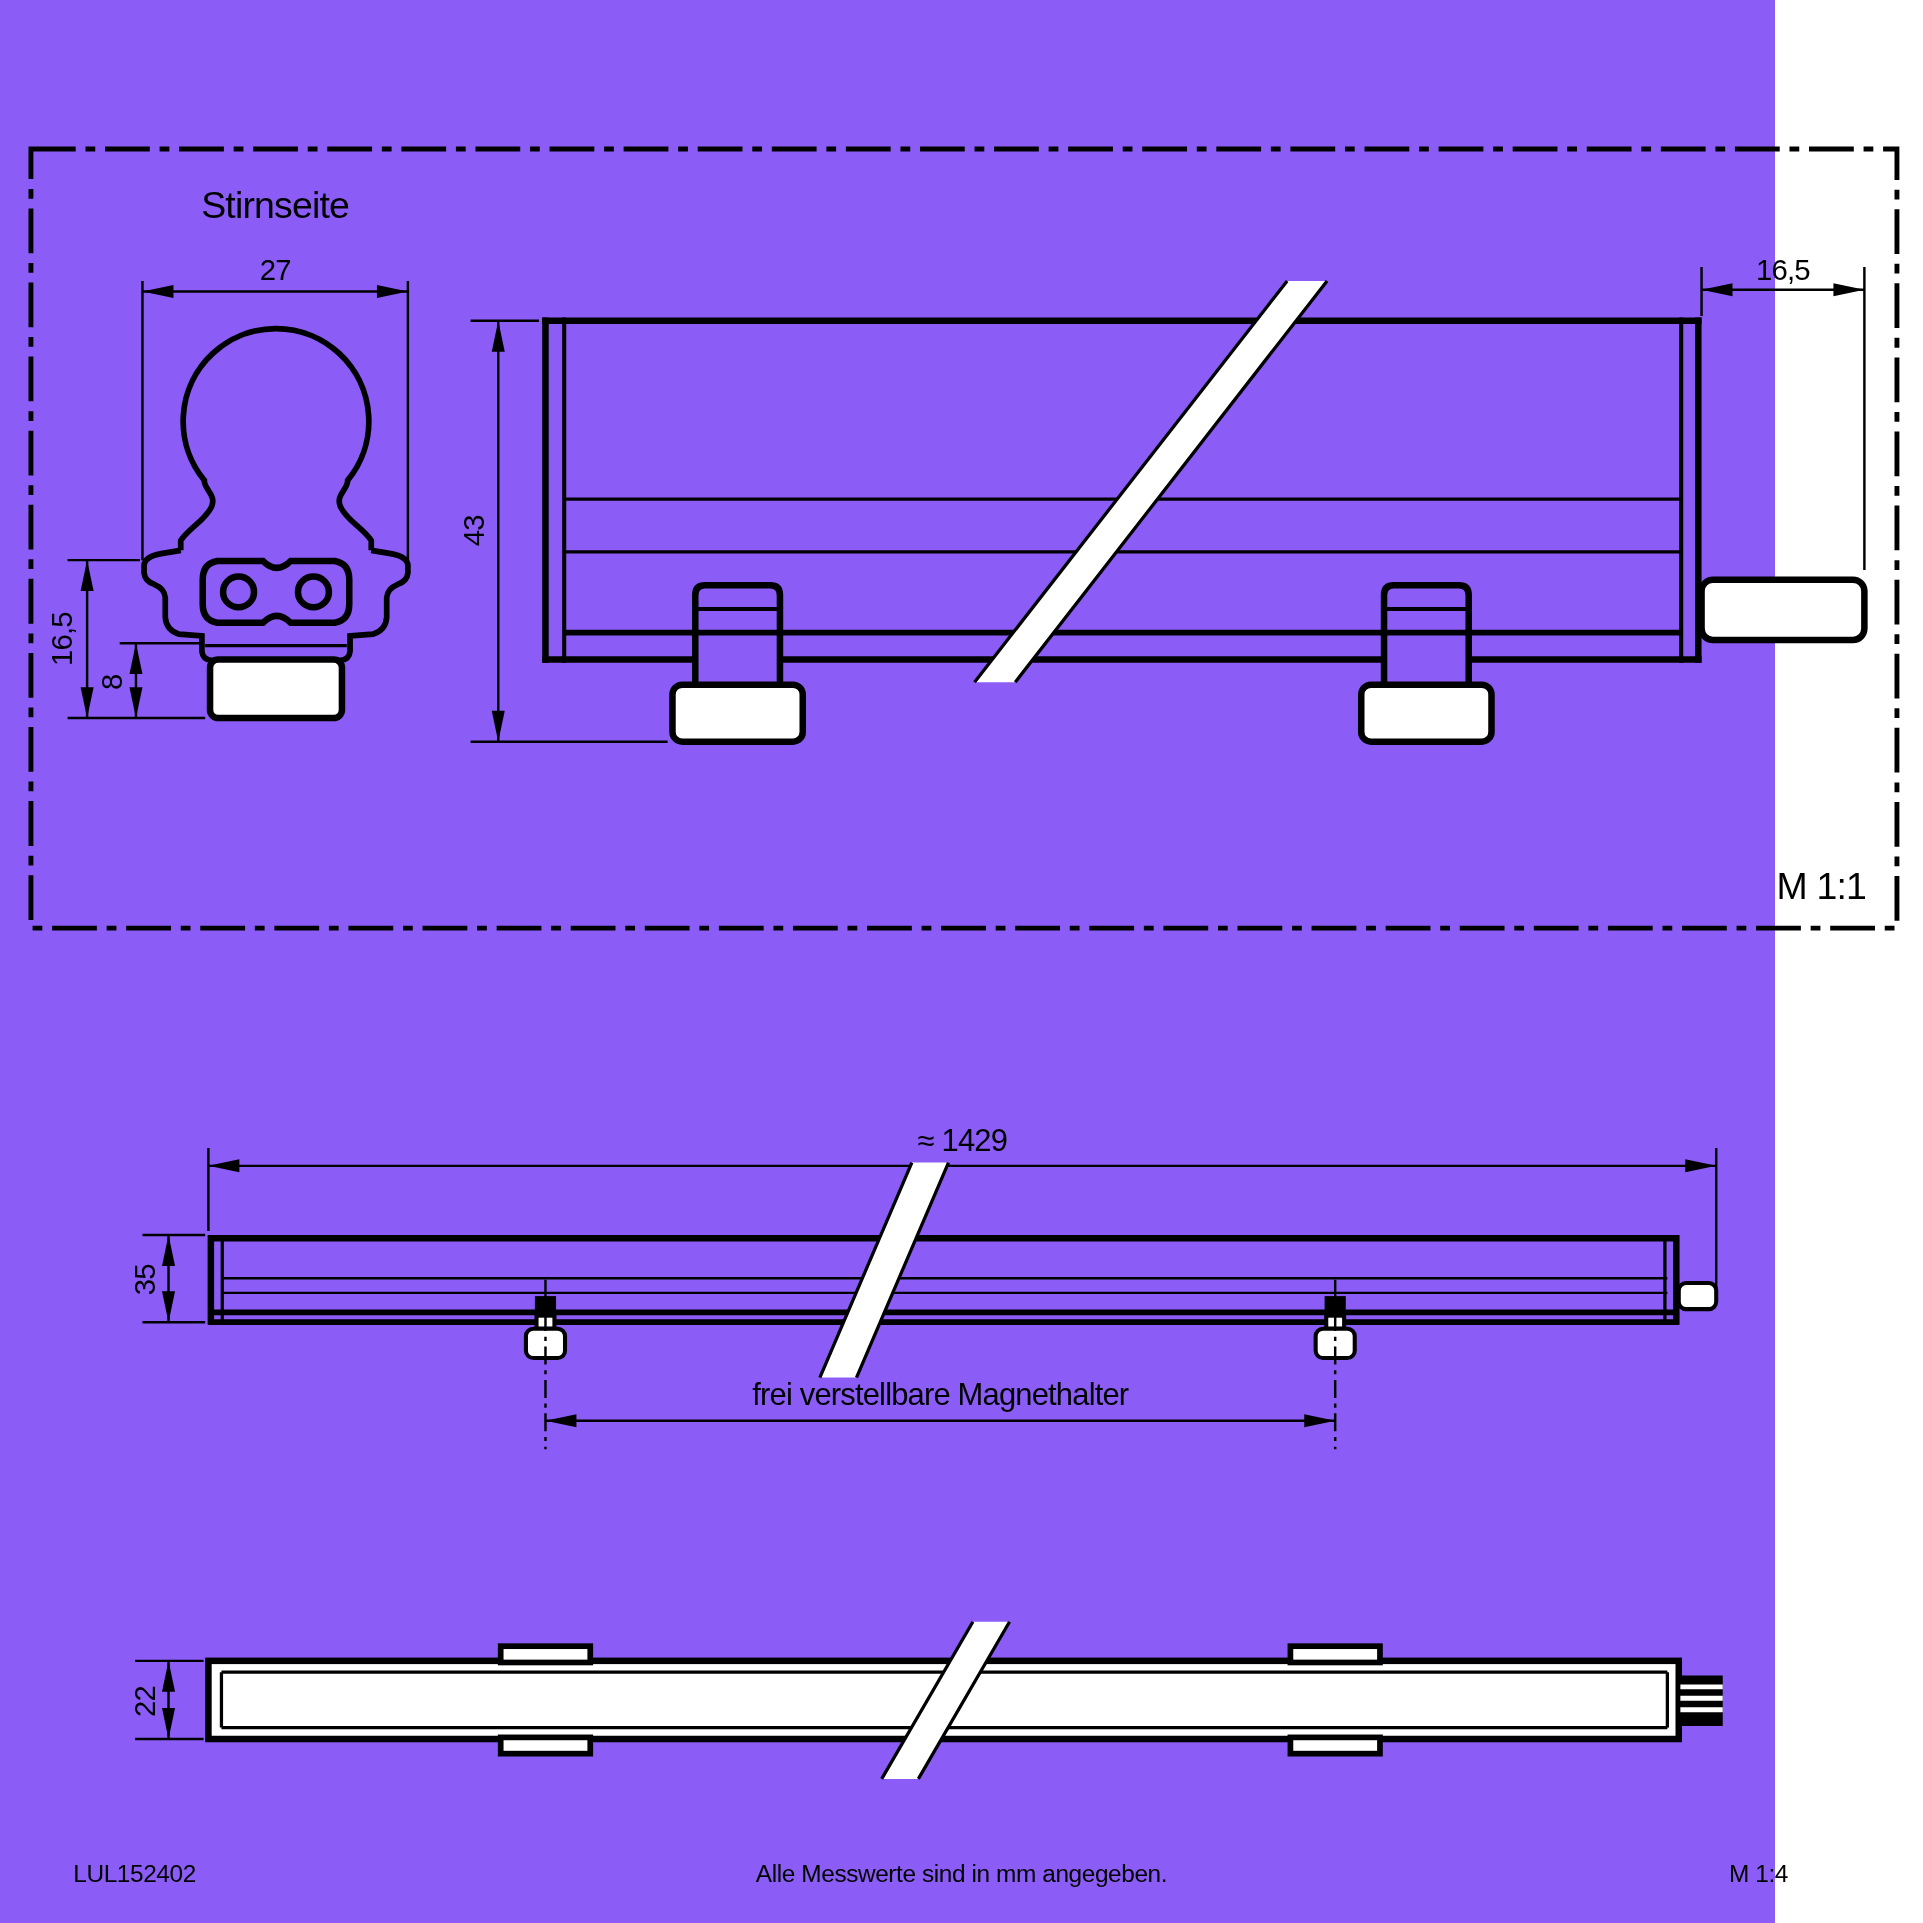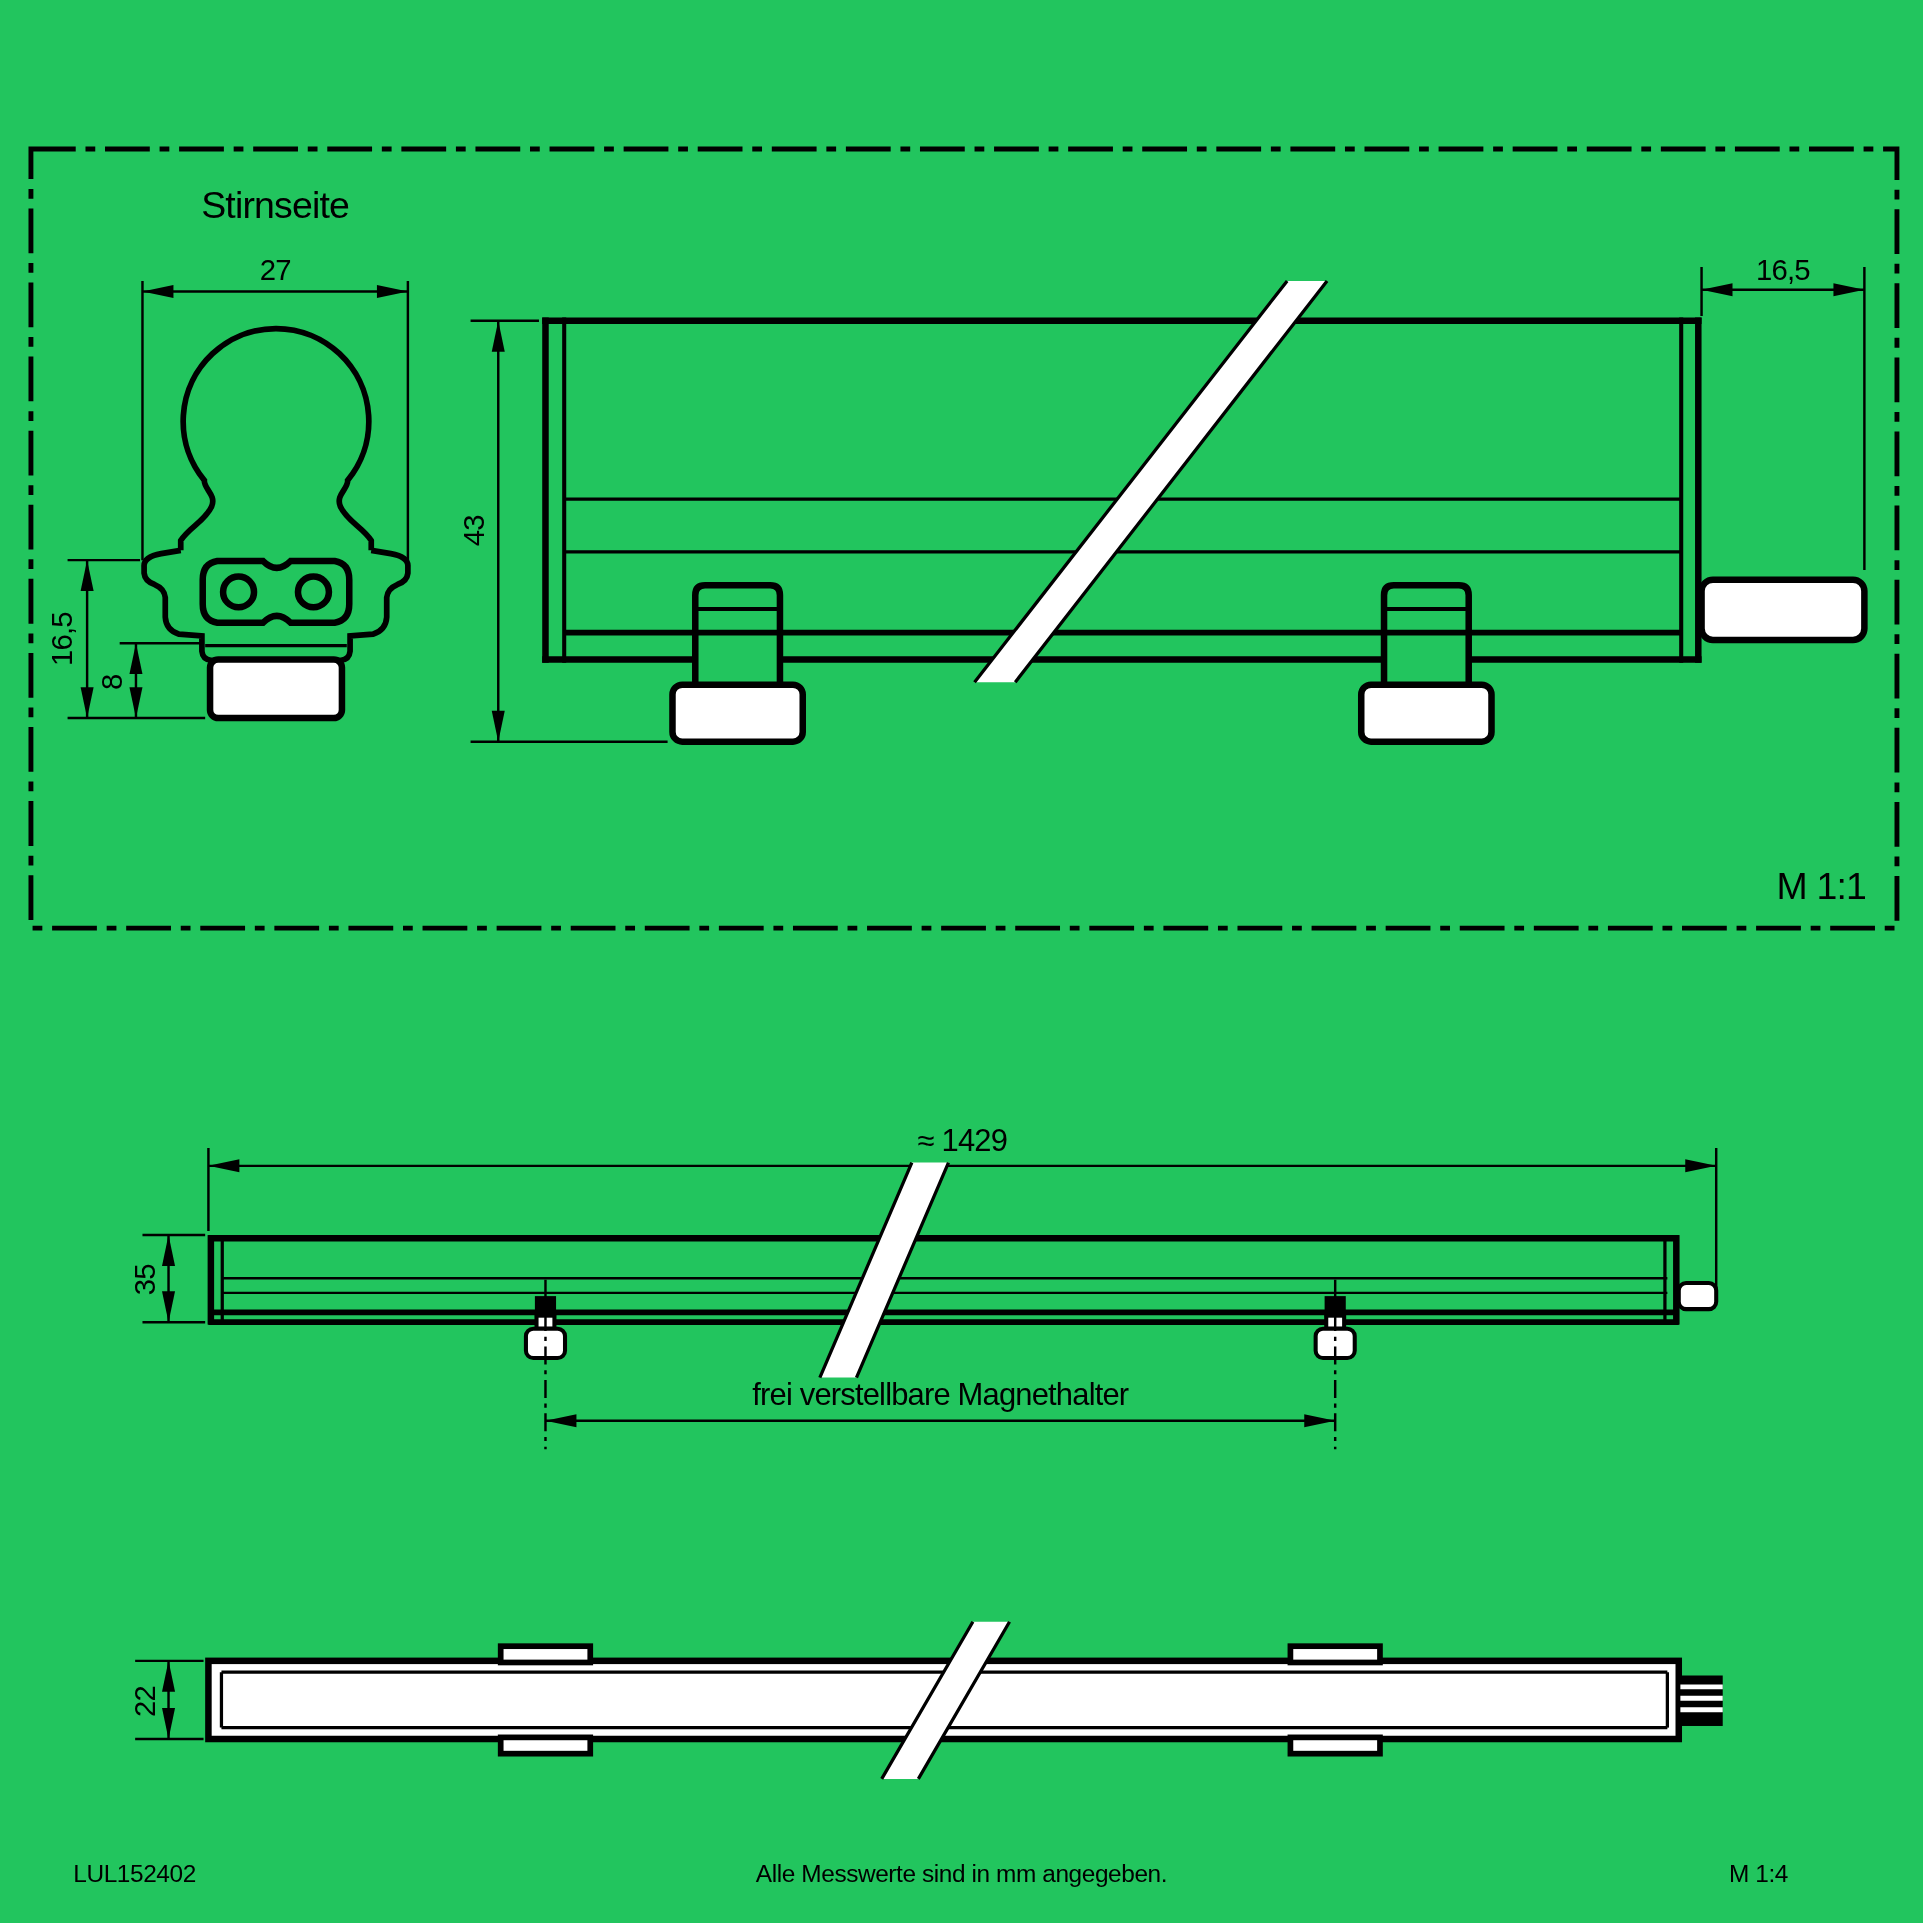--- a/index.html
+++ b/index.html
@@ -1,16 +1,16 @@
 <!DOCTYPE html>
 <html style="font-size:13px"><head>
 <meta charset="utf-8">
 <style>
   html,body{margin:0;padding:0;background:#ffffff;}
-  .page{width:1923px;height:1923px;position:relative;background:#22c55e;}
+  .page{width:1775px;height:1923px;position:relative;background:#8b5cf6;}
   svg{display:block;}
   text{font-family:"Liberation Sans","DejaVu Sans",sans-serif;fill:#000;}
   .t-title{font-size:46px;letter-spacing:-1px;}
   .t-dim{font-size:36px;letter-spacing:-1px;}
   .t-label{font-size:38px;letter-spacing:-1px;}
   .t-scale{font-size:46px;letter-spacing:-1px;}
   .t-foot{font-size:30px;letter-spacing:-0.5px;}
   .ln{stroke:#000;fill:none;}
   .thick{stroke-width:8;}
   .thick7{stroke-width:7;}

